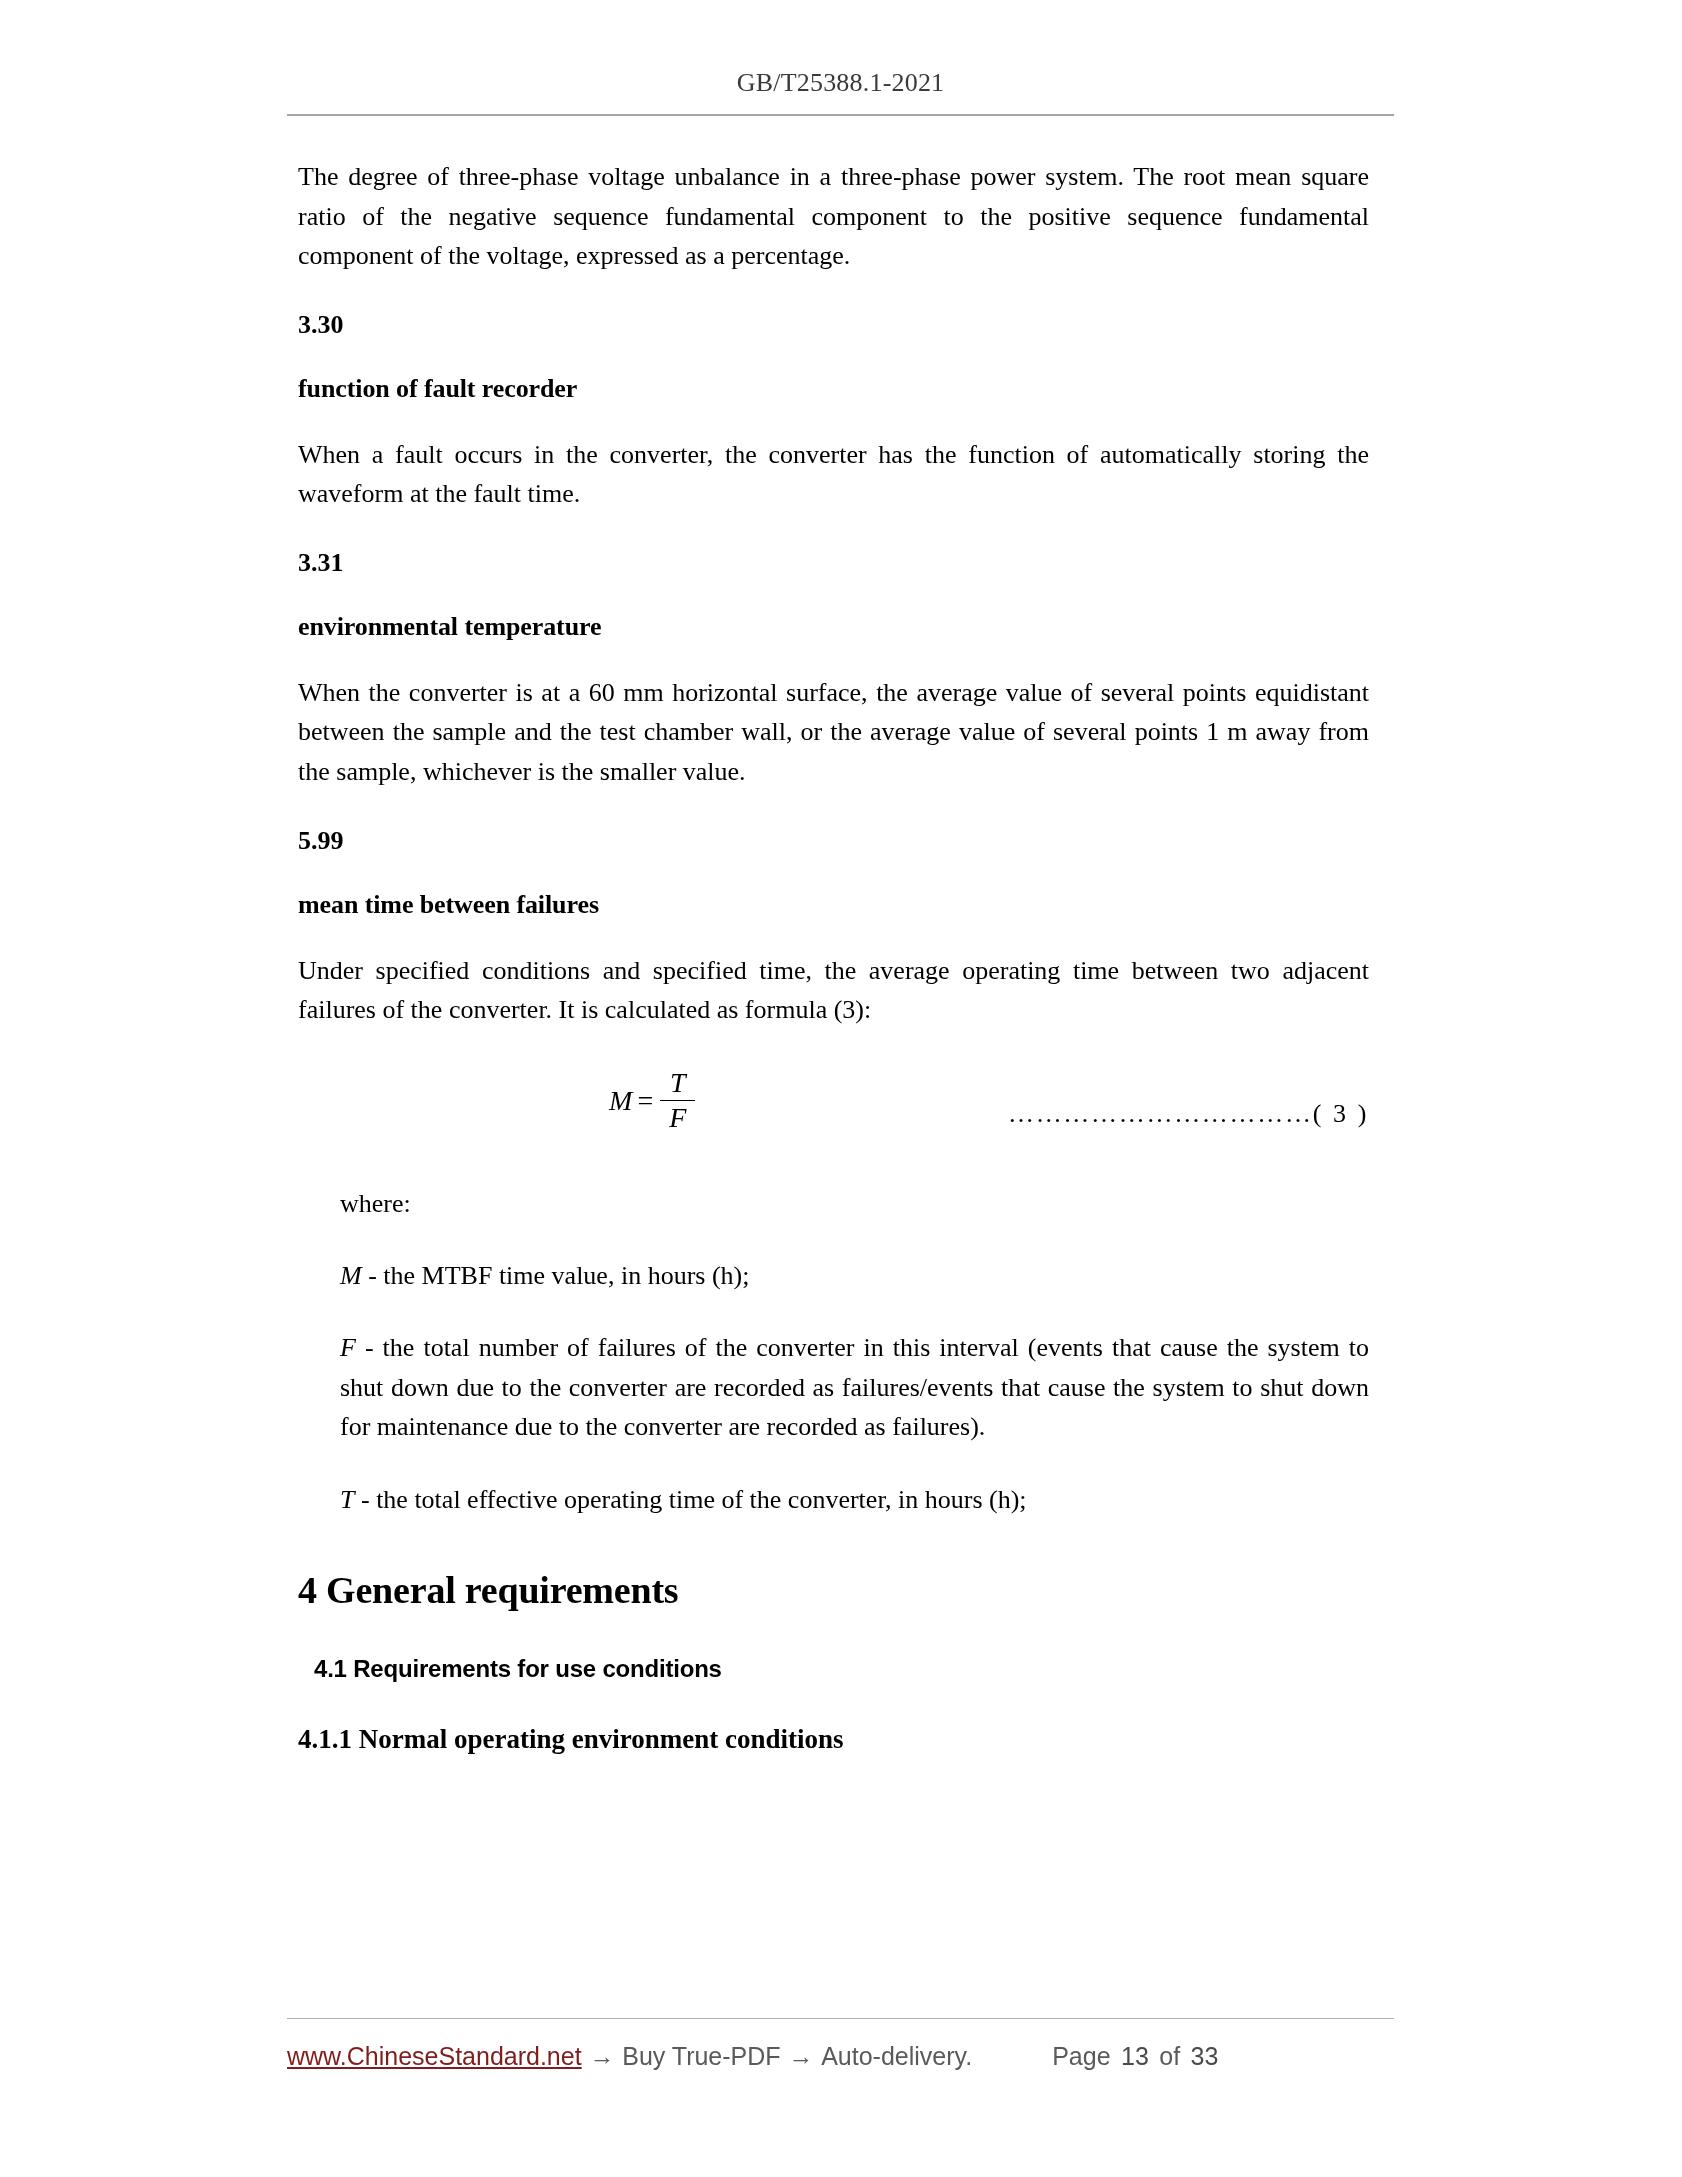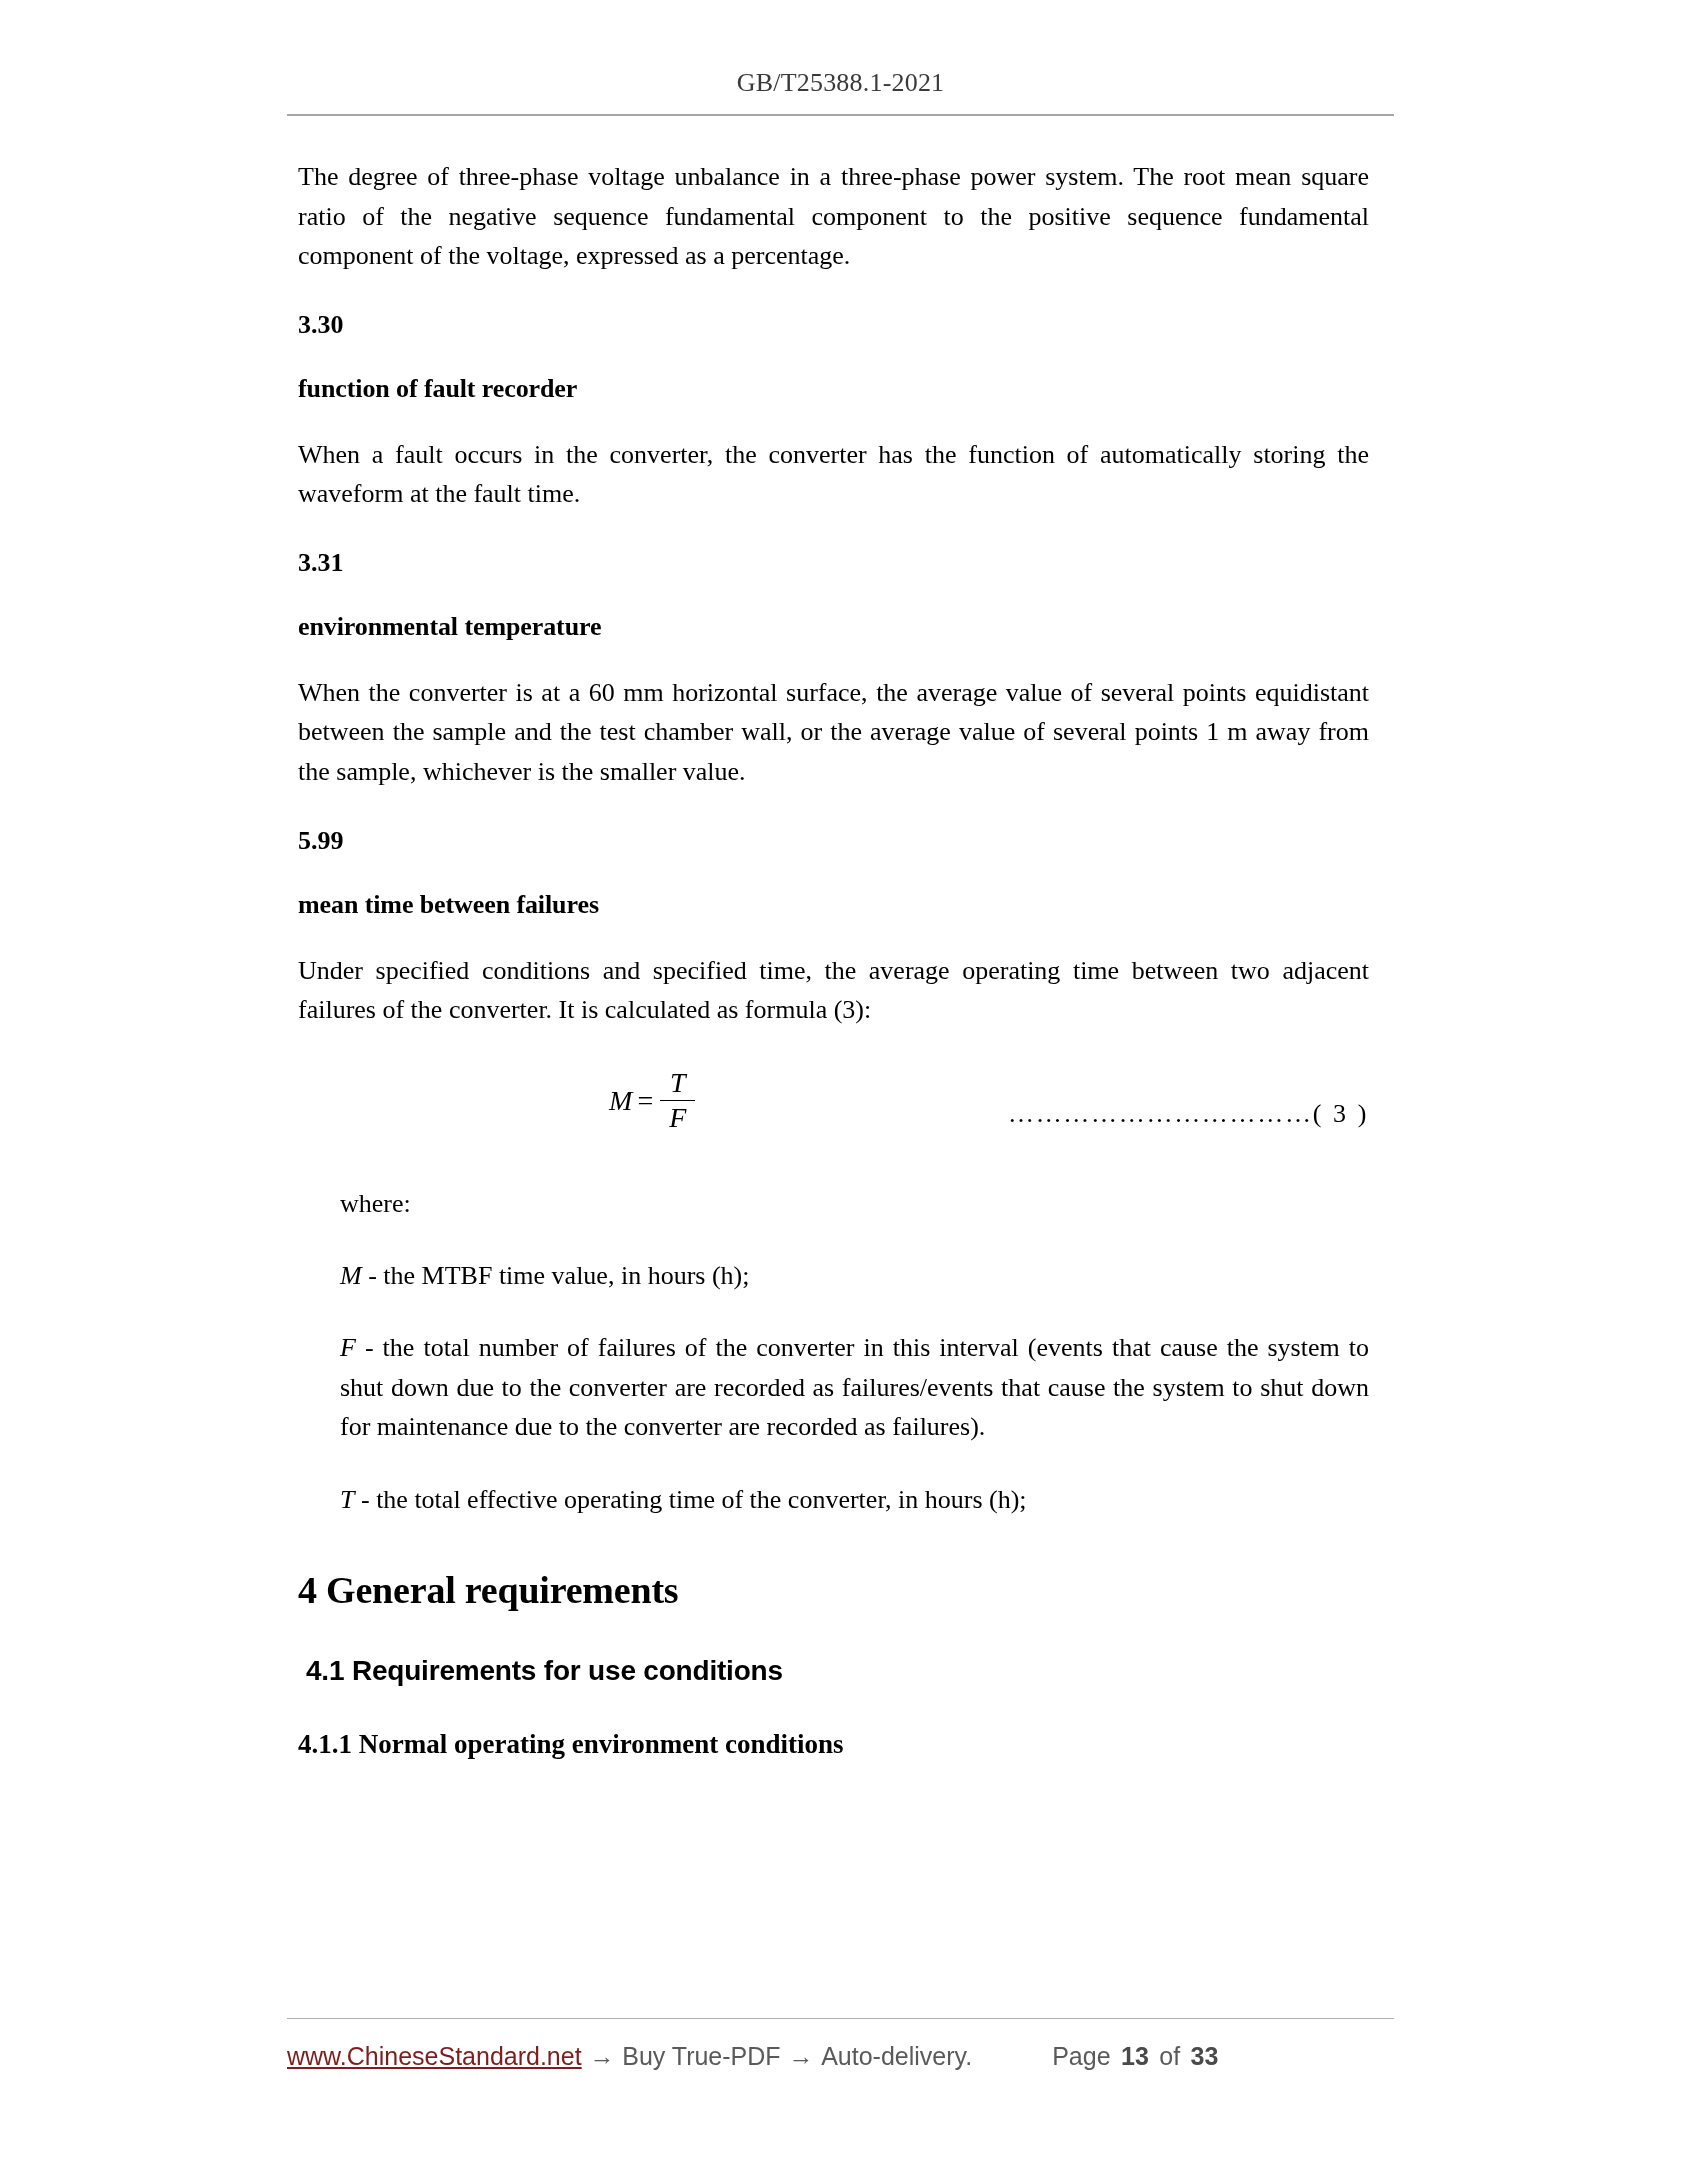--- a/index.html
+++ b/index.html
@@ -153,24 +153,24 @@
   
   .h1 {
     font-size: 38px;
     font-weight: bold;
     line-height: 1.25;
     margin: 48px 0 38px 0;
     letter-spacing: -0.2px;
   }
   .h2 {
     font-family: "Liberation Sans", "DejaVu Sans", sans-serif;
-    font-size: 28px;
+    font-size: 24px;
     font-weight: bold;
     line-height: 1.3;
-    margin: 0 0 38px 8px;
+    margin: 0 0 38px 16px;
     letter-spacing: -0.2px;
   }
   .h3 {
     font-size: 27px;
     font-weight: bold;
     line-height: 1.3;
     margin: 0 0 26px 0;
   }
 
   
@@ -202,21 +202,21 @@
     margin: 0 7.8px;
   }
   .footer-promo {
     color: #5a5a5a;
   }
   .footer-page {
     margin-left: 80px;
     color: #5a5a5a;
   }
   .footer-page b {
-    font-weight: bold;
+    font-weight: normal;
     color: #4a4a4a;
     padding: 0 3.5px;
   }
 </style>
 </head>
 <body>
 
 <div class="page">
 
   <div class="header">

